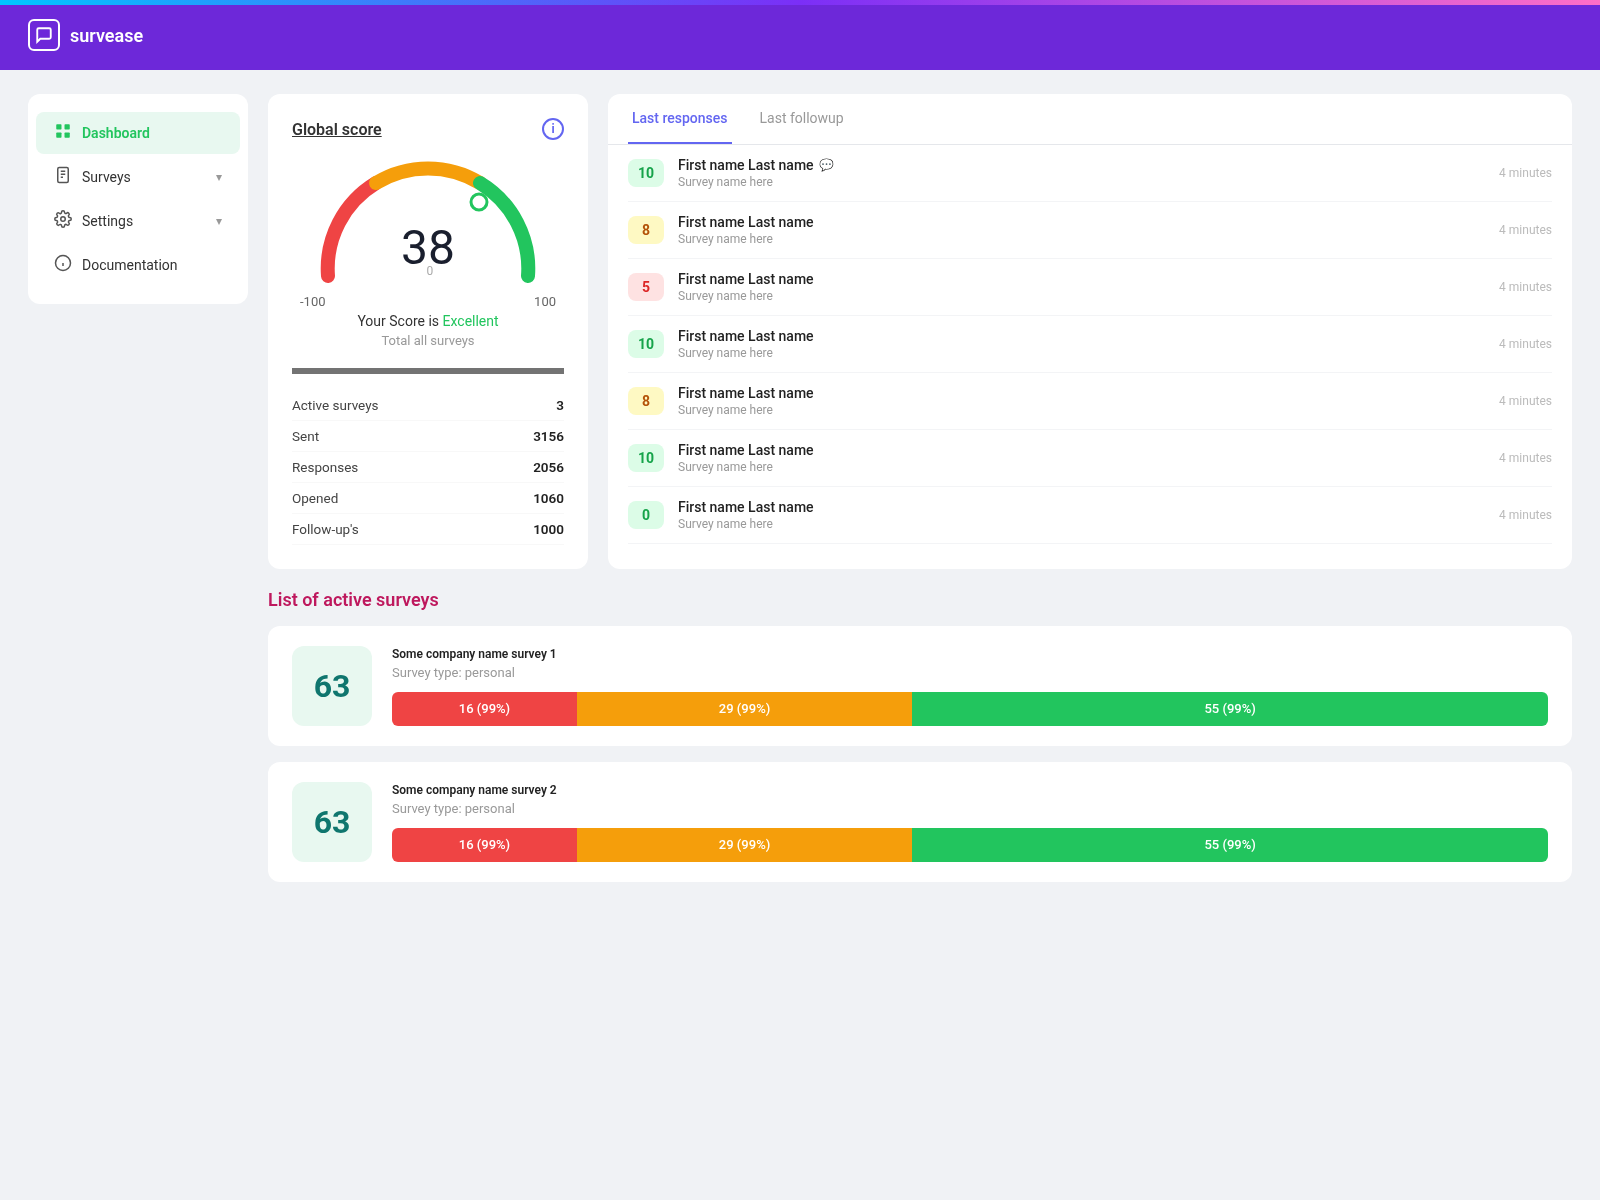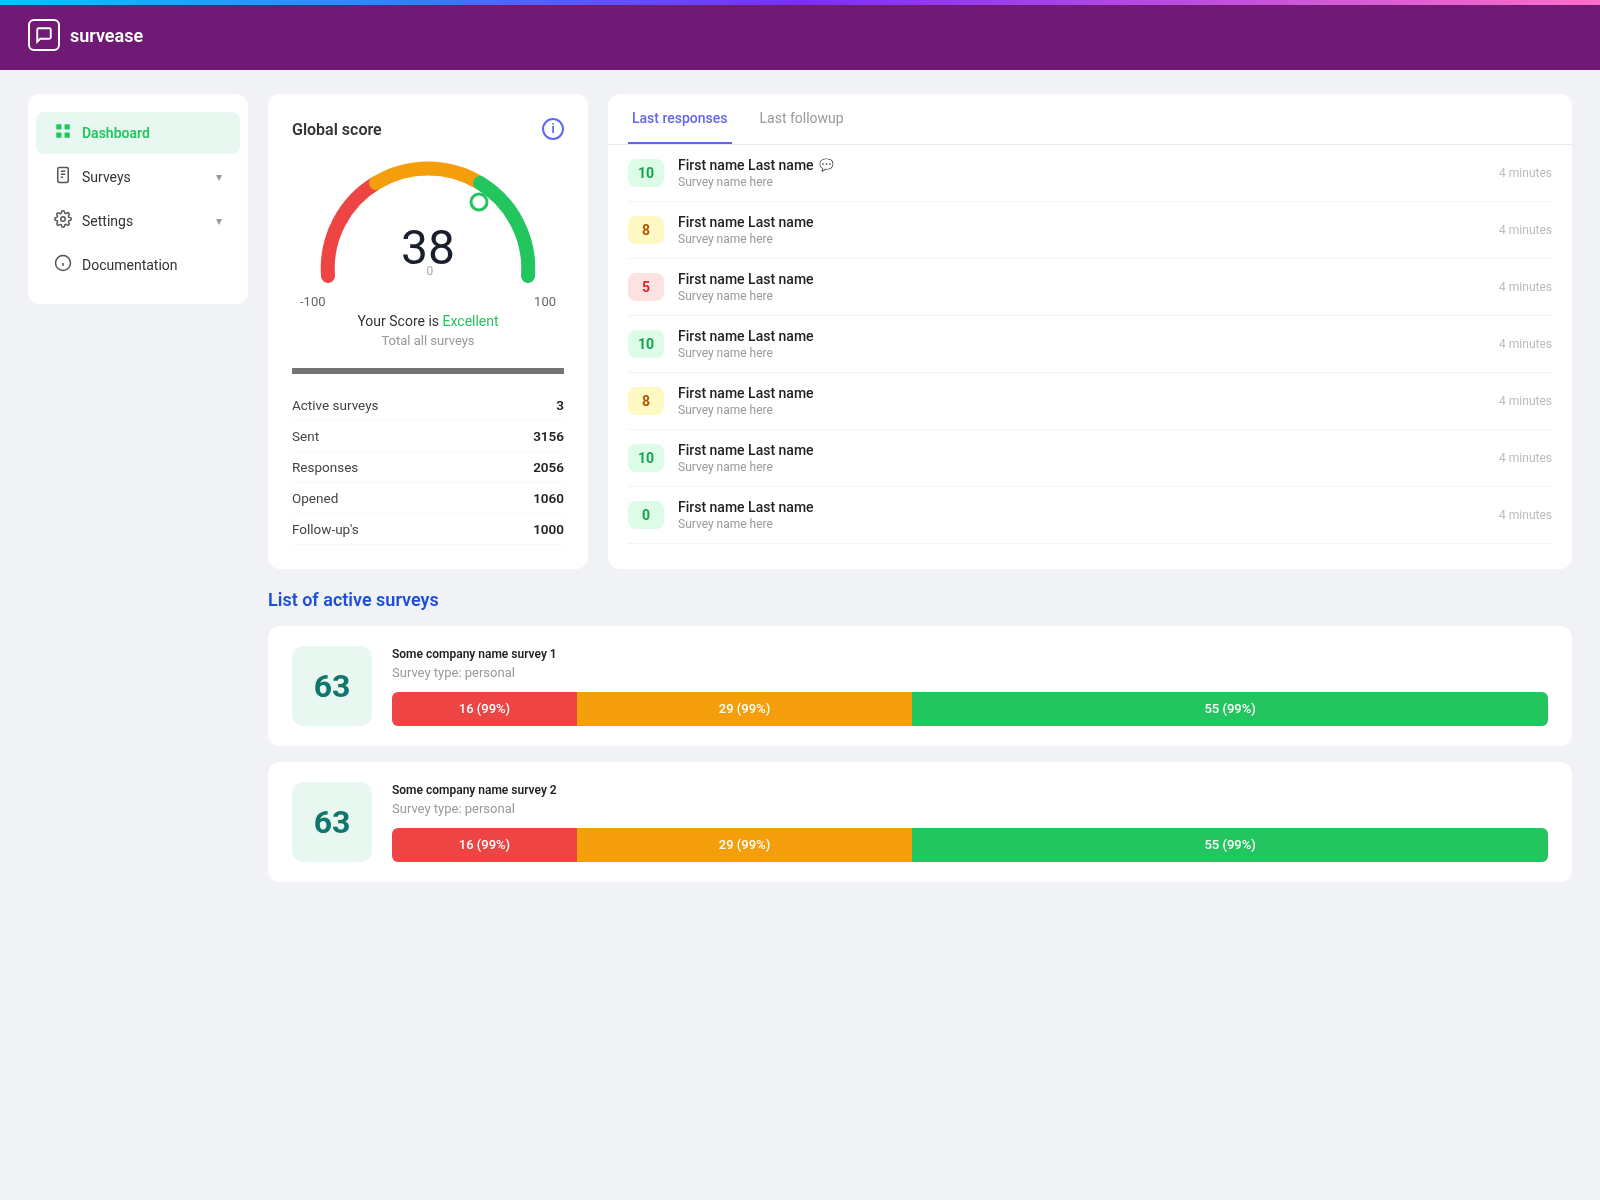--- a/index.html
+++ b/index.html
@@ -1,20 +1,20 @@
 <!DOCTYPE html>
 <html><head>
   <meta charset="utf-8">
   <style>
     * { box-sizing: border-box; margin: 0; padding: 0; }
     body { font-family: -apple-system, BlinkMacSystemFont, 'Segoe UI', Roboto, sans-serif; background: #f0f2f5; min-height: 1200px; }
 
     
     .topnav {
-      background: #701a75;
+      background: #6d28d9;
       height: 70px;
       display: flex;
       align-items: center;
       padding: 0 28px;
       position: relative;
     }
     .topnav::before {
       content: '';
       position: absolute;
       top: 0; left: 0; right: 0;
@@ -94,21 +94,21 @@
       padding: 24px;
       width: 320px;
       flex-shrink: 0;
     }
     .score-card-header {
       display: flex;
       justify-content: space-between;
       align-items: center;
       margin-bottom: 16px;
     }
-    .score-card-title { font-size: 16px; font-weight: 600; color: #333; }
+    .score-card-title { font-size: 16px; font-weight: 600; color: #333; text-decoration: underline; }
     .info-icon {
       width: 22px; height: 22px;
       border: 2px solid #6366f1;
       border-radius: 50%;
       display: flex; align-items: center; justify-content: center;
       color: #6366f1;
       font-size: 12px;
       font-weight: bold;
       cursor: pointer;
     }
@@ -210,21 +210,21 @@
     .score-badge.yellow { background: #fef9c3; color: #b45309; }
     .score-badge.red { background: #fee2e2; color: #dc2626; }
     .response-info { flex: 1; }
     .response-name { font-size: 14px; font-weight: 500; color: #222; display: flex; align-items: center; gap: 6px; }
     .response-survey { font-size: 12px; color: #999; margin-top: 2px; }
     .response-time { font-size: 12px; color: #bbb; flex-shrink: 0; }
     .chat-icon { font-size: 12px; color: #6366f1; }
 
     
     .surveys-section { background: transparent; }
-    .surveys-title { font-size: 18px; font-weight: 600; color: #1d4ed8; margin-bottom: 16px; }
+    .surveys-title { font-size: 18px; font-weight: 600; color: #be185d; margin-bottom: 16px; }
 
     .survey-card {
       background: white;
       border-radius: 12px;
       padding: 20px 24px;
       margin-bottom: 16px;
       display: flex;
       align-items: center;
       gap: 20px;
     }

